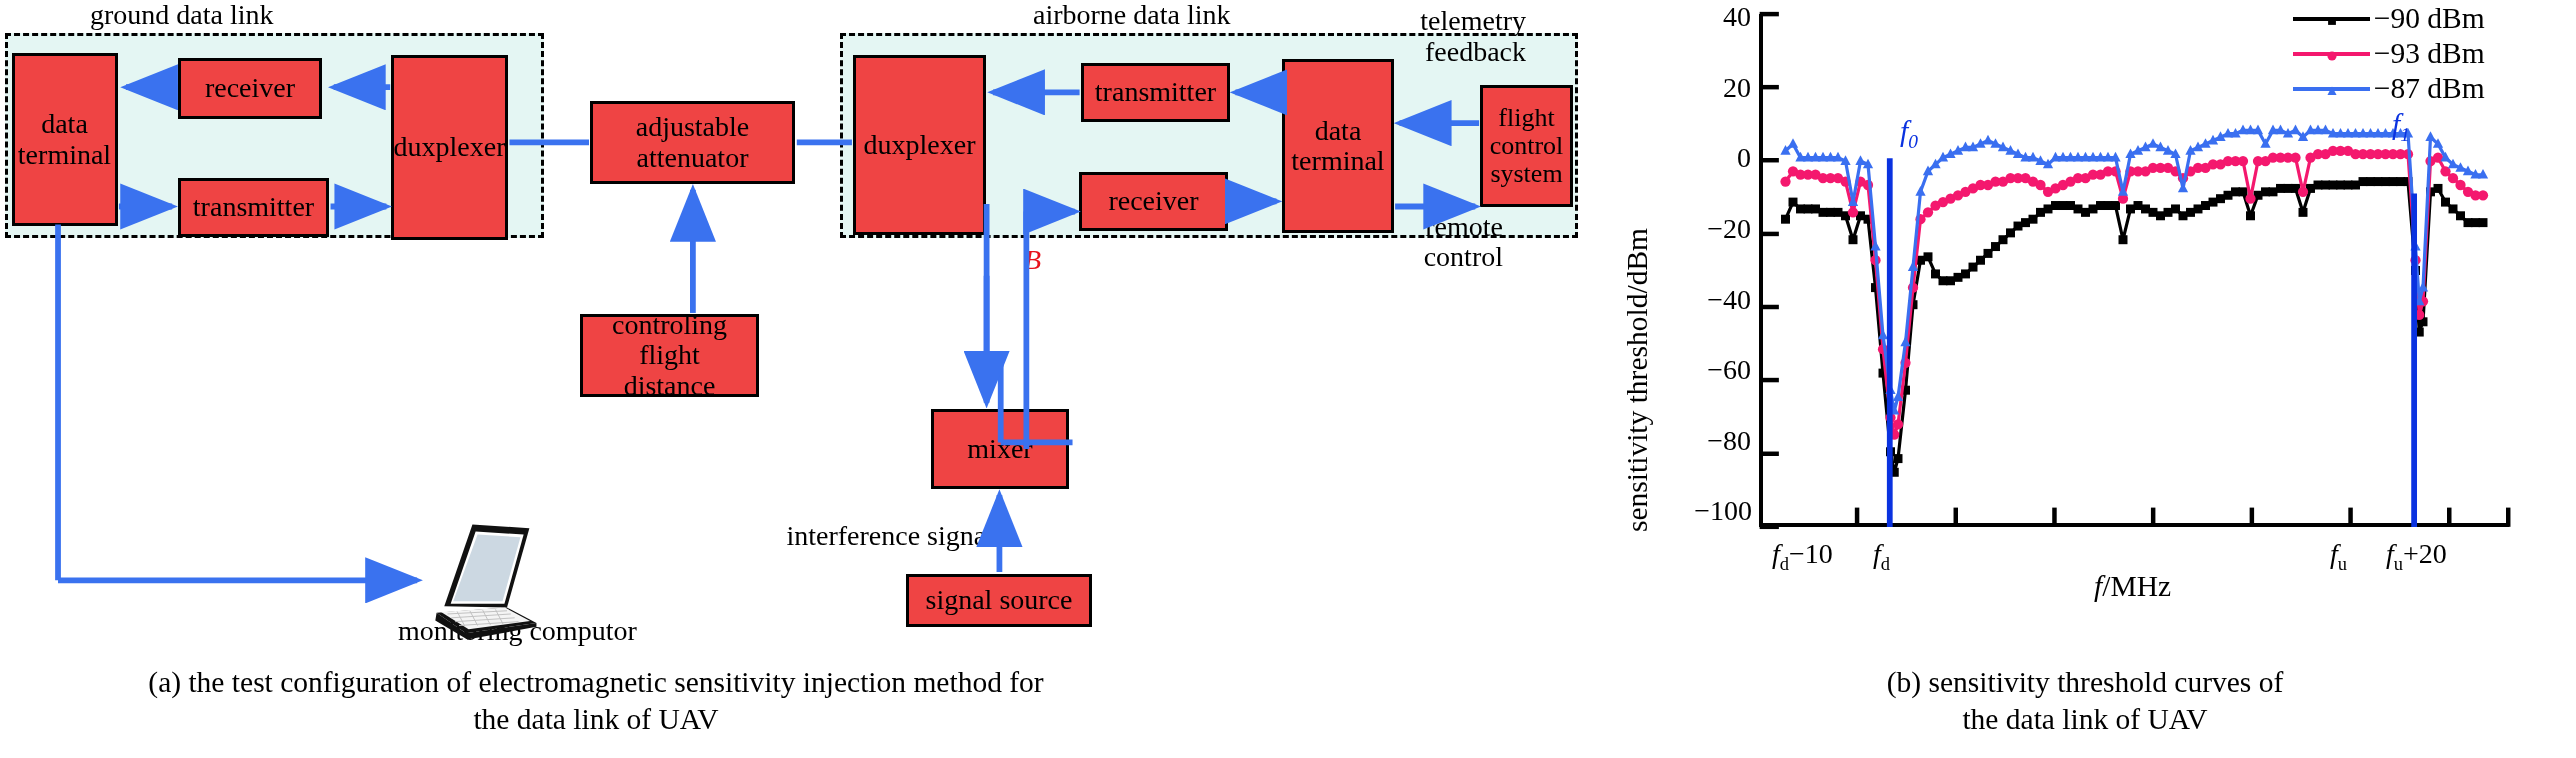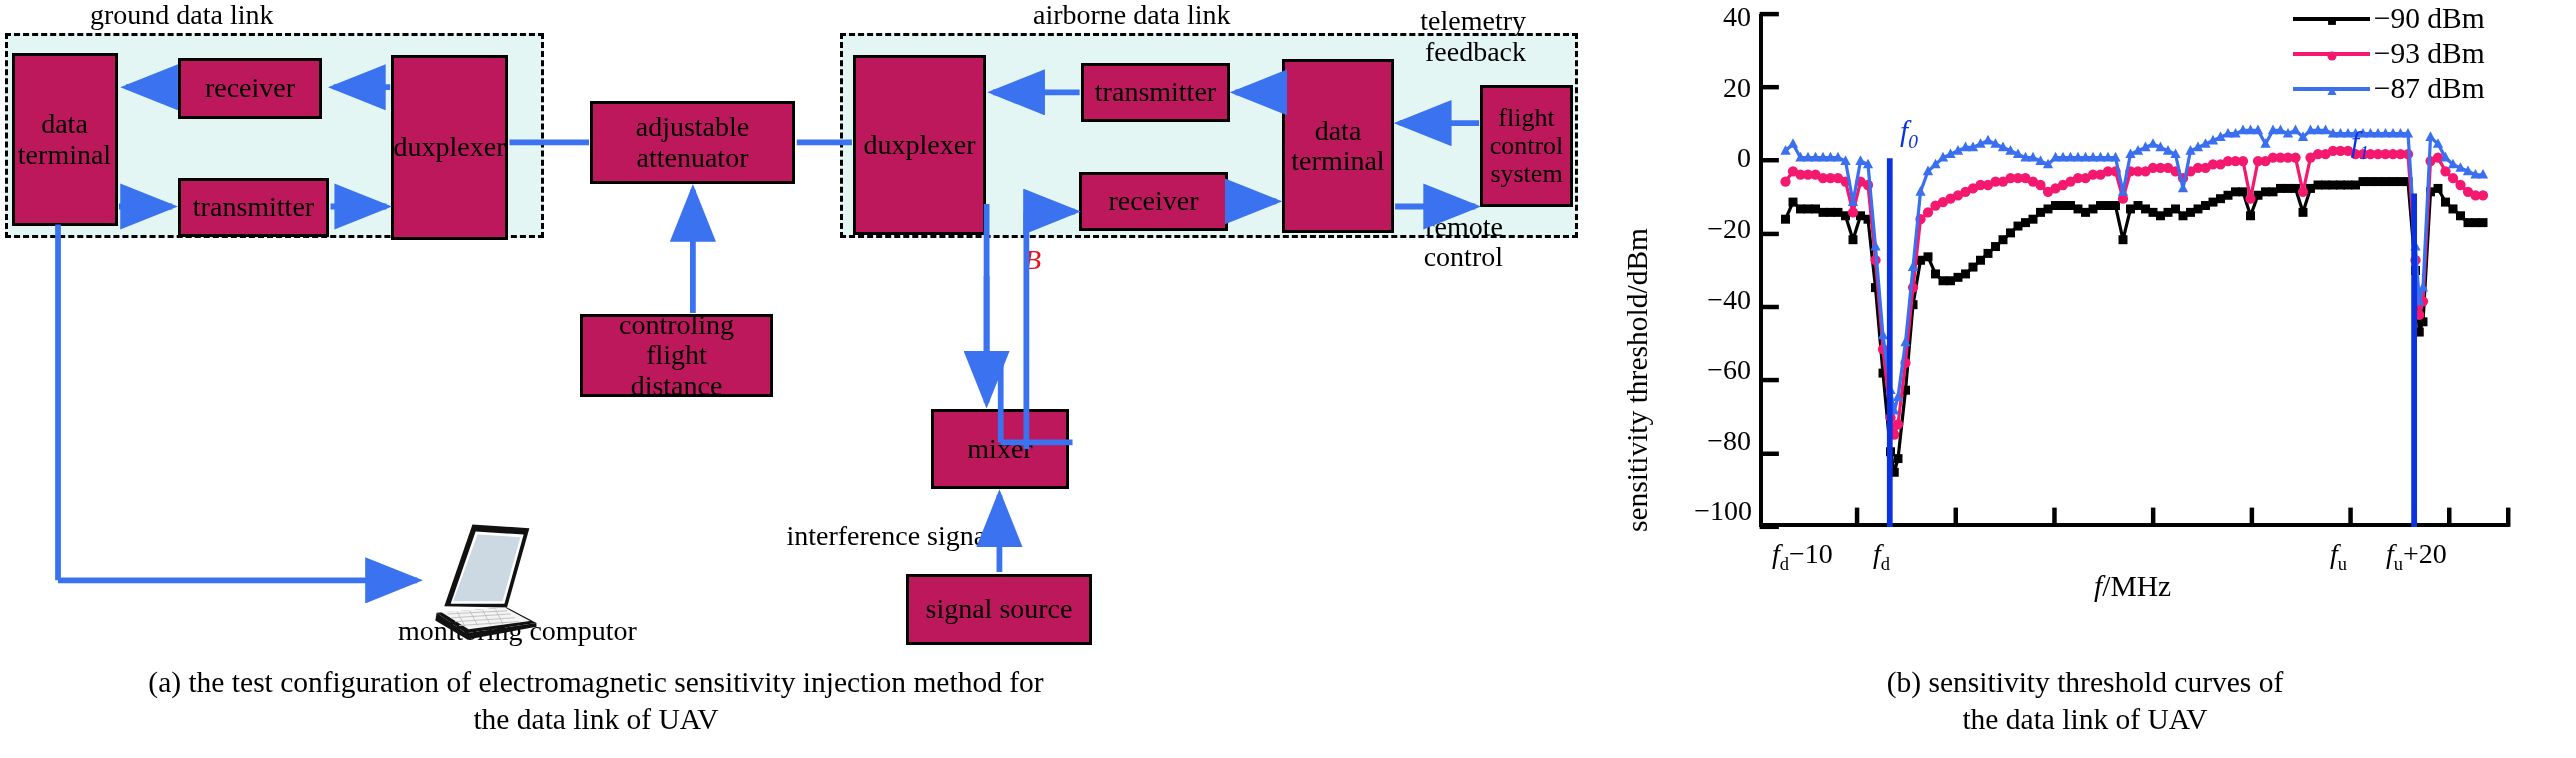--- a/index.html
+++ b/index.html
@@ -7,21 +7,21 @@
        font-family:"Liberation Serif","DejaVu Serif",serif;color:#000;}
   .fig{position:absolute;left:0;top:0;width:2576px;height:758px;border-radius:10px;}
 
   
   .panelA{position:absolute;left:0;top:0;width:1591px;height:758px;}
   .panelB{position:absolute;left:1591px;top:0;width:985px;height:758px;}
 
   .dashbox{position:absolute;background:#e4f6f3;border:3.2px dashed #000;box-sizing:border-box;}
   .grouplabel{position:absolute;font-size:28px;line-height:1;white-space:nowrap;}
 
-  .node{position:absolute;background:#be185d;border:3.8px solid #000;box-sizing:border-box;
+  .node{position:absolute;background:#ef4444;border:3.8px solid #000;box-sizing:border-box;
         display:flex;align-items:center;justify-content:center;text-align:center;
         font-size:28px;line-height:1.08;padding:1.3px 2.6px;}
 
   .freetext{position:absolute;font-size:28px;line-height:1.08;text-align:right;white-space:pre-line;}
   .redlab{position:absolute;font-size:28px;color:#e8121d;font-style:italic;font-family:"Liberation Serif",serif;}
 
   .svgwrap{position:absolute;left:0;top:0;width:100%;height:100%;overflow:visible;pointer-events:none;}
 
   .caption{position:absolute;font-size:29.5px;line-height:1.25;text-align:center;}
 
@@ -64,21 +64,21 @@
       <span>transmitter</span>
     </div>
     <div class="node" style="left:391px;top:55px;width:117px;height:185px;">
       <span>duxplexer</span>
     </div>
 
     <div class="node" style="left:590px;top:101px;width:205px;height:83px;">
       <span style="white-space:pre-line">adjustable
 attenuator</span>
     </div>
-    <div class="node" style="left:580px;top:314px;width:193px;height:83px;">
+    <div class="node" style="left:580px;top:314px;width:179px;height:83px;">
       <span style="white-space:pre-line">controling flight
 distance</span>
     </div>
 
     <div class="node" style="left:853px;top:55px;width:133px;height:180px;">
       <span>duxplexer</span>
     </div>
     <div class="node" style="left:1081px;top:63px;width:149px;height:59px;">
       <span>transmitter</span>
     </div>
@@ -91,21 +91,21 @@
     </div>
     <div class="node" style="left:1480px;top:85px;width:93px;height:122px;">
       <span style="white-space:pre-line;font-size:26px">flight
 control
 system</span>
     </div>
 
     <div class="node" style="left:931px;top:409px;width:138px;height:80px;">
       <span>mixer</span>
     </div>
-    <div class="node" style="left:906px;top:574px;width:186px;height:71px;text-align:right;">
+    <div class="node" style="left:906px;top:574px;width:186px;height:53px;text-align:right;">
       <span>signal source</span>
     </div>
 
     <div class="freetext" style="left:1366px;top:6.4px;width:160px;">telemetry
 feedback</div>
     <div class="freetext" style="left:1365px;top:212px;width:138px;">remote
 control</div>
     <div class="freetext" style="left:718px;top:521px;width:276px;text-align:right;">interference signal</div>
     <div class="redlab" style="left:1024px;top:244px;">B</div>
     <div class="freetext" style="left:398px;top:616px;width:334px;text-align:left;">monitoring computor</div>
@@ -516,21 +516,21 @@
 
     <svg style="position:absolute;left:168px;top:14px;width:750px;height:513px;overflow:visible;" viewBox="0 0 1170 800" width="750" height="513">
       <g stroke="#0a32e0" stroke-width="9">
         <line x1="204" y1="225" x2="204" y2="800"></line>
         <line x1="1022" y1="280" x2="1022" y2="800"></line>
       </g>
     </svg>
     <div class="fmark" style="left:309px;top:115px;">
       <i>f</i><sub title="f0">0</sub>
     </div>
-    <div class="fmark" style="left:760px;top:108px;margin-top:18px;">
+    <div class="fmark" style="left:801px;top:108px;">
       <i>f</i><sub title="f1">1</sub>
     </div>
 
     <div class="xtick" style="left:181px;top:538px;">
       <i>f</i><sub>d</sub>−10
     </div>
     <div class="xtick" style="left:282px;top:538px;">
       <i>f</i><sub>d</sub>
     </div>
     <div class="xtick" style="left:739px;top:538px;">

